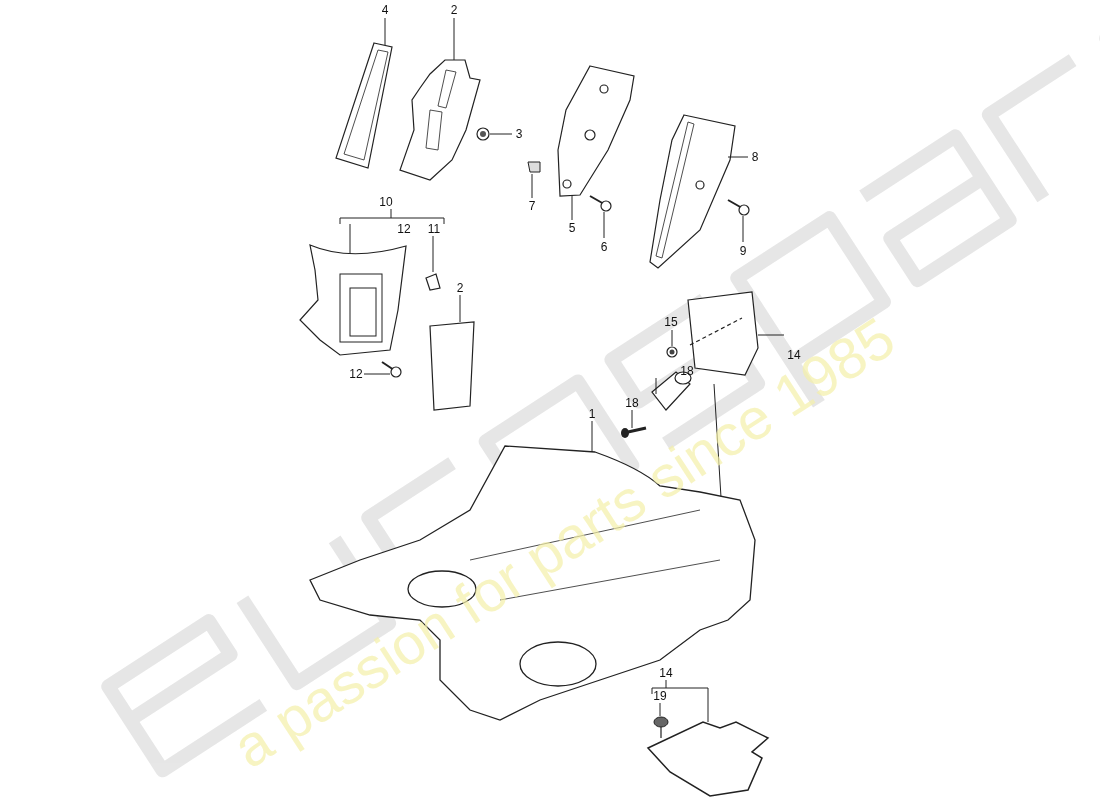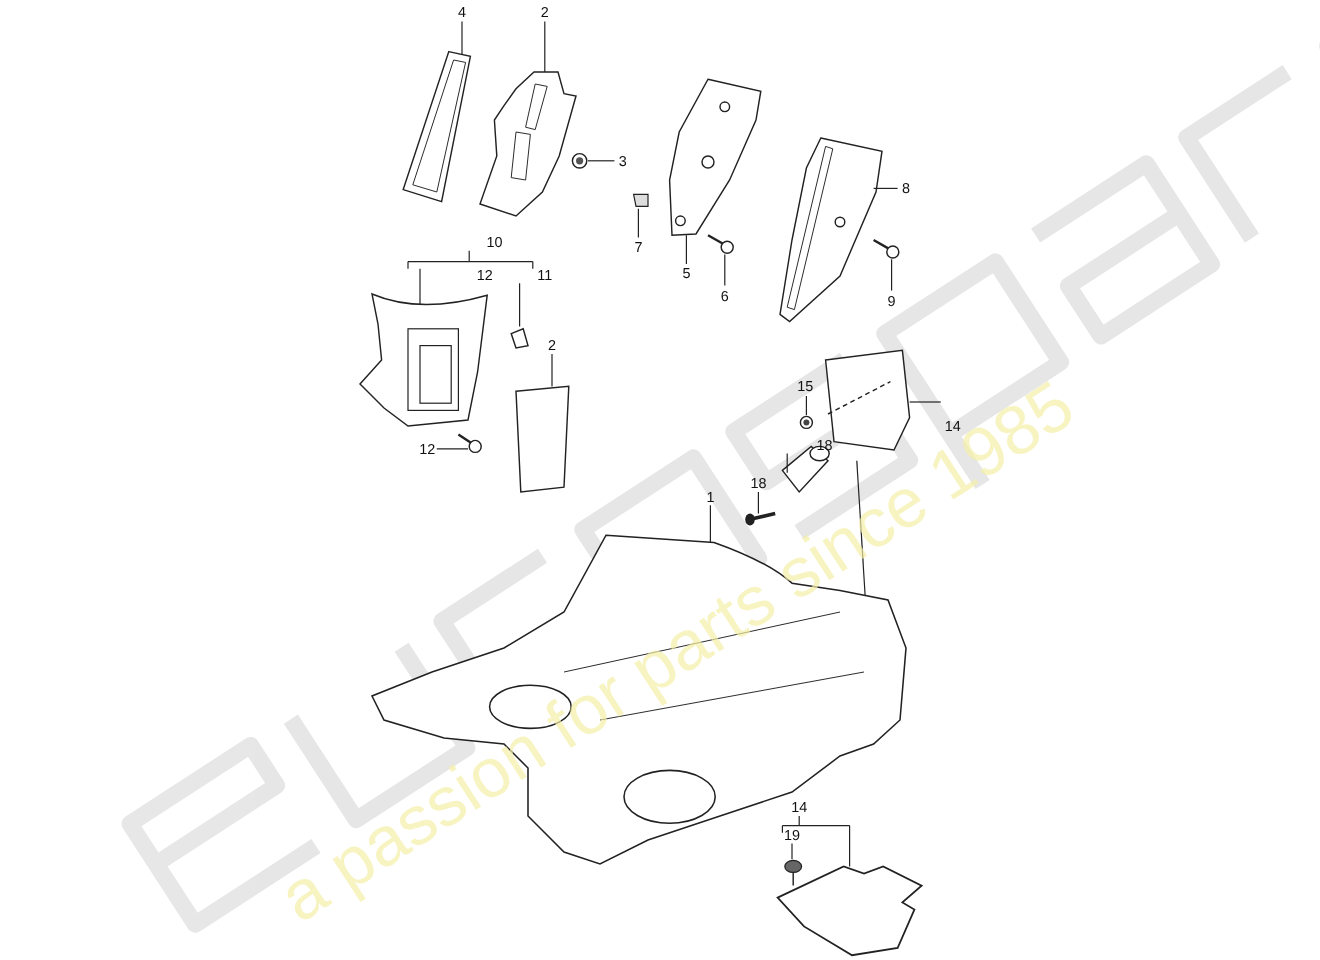--- a/index.html
+++ b/index.html
@@ -163,22 +163,22 @@
 
 <div class="lbl" style="left:592px;top:414px">1</div>
 <div class="lbl" style="left:454px;top:10px">2</div>
 <div class="lbl" style="left:519px;top:134px">3</div>
 <div class="lbl" style="left:385px;top:10px">4</div>
 <div class="lbl" style="left:572px;top:228px">5</div>
 <div class="lbl" style="left:604px;top:247px">6</div>
 <div class="lbl" style="left:532px;top:206px">7</div>
 <div class="lbl" style="left:755px;top:157px">8</div>
 <div class="lbl" style="left:743px;top:251px">9</div>
-<div class="lbl" style="left:412px;top:202px">10</div>
-<div class="lbl" style="left:454px;top:229px">11</div>
+<div class="lbl" style="left:386px;top:202px">10</div>
+<div class="lbl" style="left:434px;top:229px">11</div>
 <div class="lbl" style="left:404px;top:229px">12</div>
 <div class="lbl" style="left:356px;top:374px">12</div>
 <div class="lbl" style="left:460px;top:288px">2</div>
 <div class="lbl" style="left:794px;top:355px">14</div>
 <div class="lbl" style="left:671px;top:322px">15</div>
 <div class="lbl" style="left:666px;top:673px">14</div>
 <div class="lbl" style="left:660px;top:696px">19</div>
 <div class="lbl" style="left:687px;top:371px">18</div>
 <div class="lbl" style="left:632px;top:403px">18</div>
 

